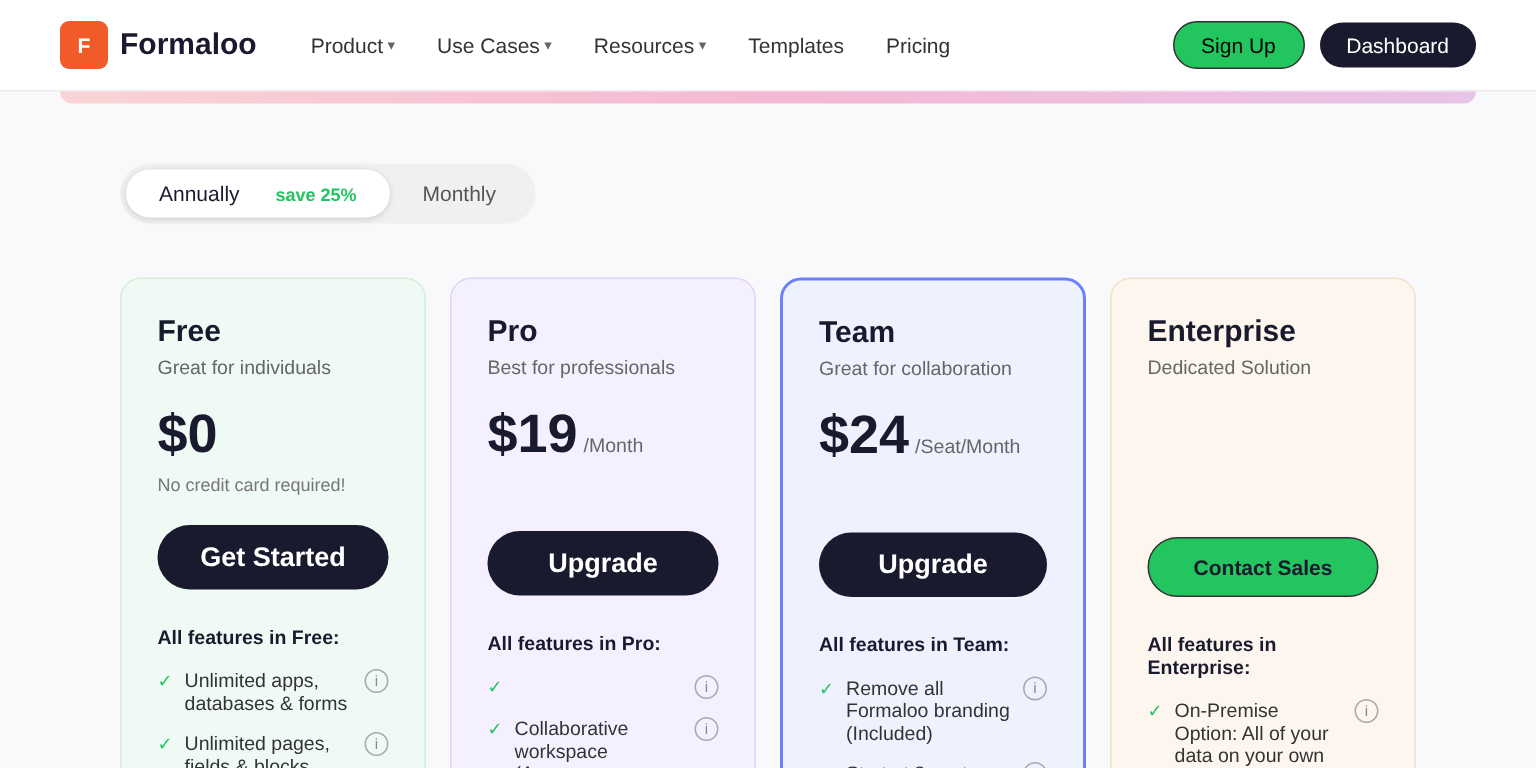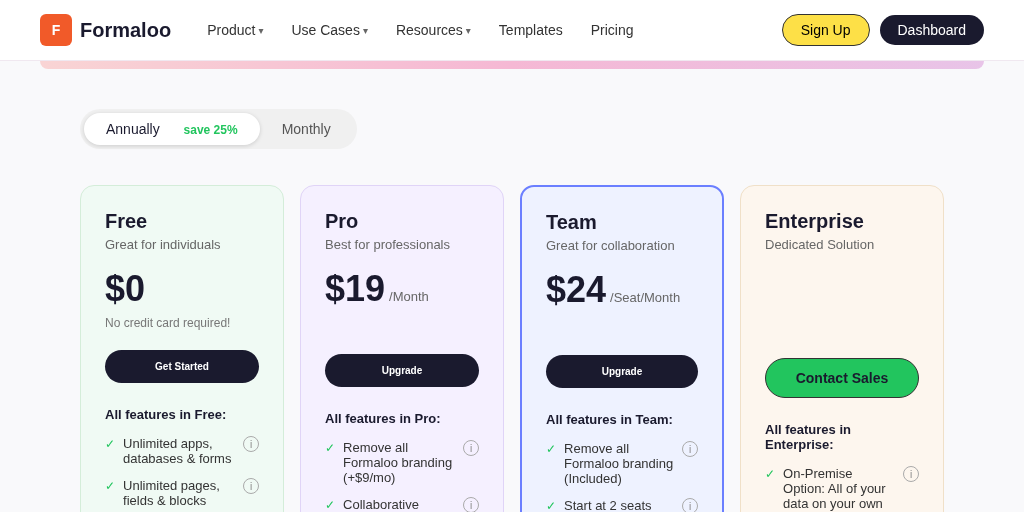--- a/index.html
+++ b/index.html
@@ -8,21 +8,21 @@
     
     .nav-wrapper { background: white; border-bottom: 1px solid #f0e8f0; padding: 0 40px; }
     .nav { display: flex; align-items: center; height: 60px; gap: 0; }
     .logo { display: flex; align-items: center; gap: 8px; margin-right: 24px; }
     .logo-icon { width: 32px; height: 32px; background: #f15a29; border-radius: 6px; display: flex; align-items: center; justify-content: center; color: white; font-weight: 900; font-size: 14px; }
     .logo-text { font-size: 20px; font-weight: 700; color: #1a1a2e; }
     .nav-links { display: flex; align-items: center; gap: 4px; flex: 1; }
     .nav-item { display: flex; align-items: center; gap: 3px; padding: 6px 12px; font-size: 14px; color: #333; cursor: pointer; border-radius: 6px; }
     .nav-item .chevron { font-size: 10px; color: #666; }
     .nav-actions { display: flex; align-items: center; gap: 10px; }
-    .btn-signup { padding: 7px 18px; border: 1.5px solid #333; border-radius: 20px; background: #fde047; font-size: 14px; cursor: pointer; }
+    .btn-signup { padding: 7px 18px; border: 1.5px solid #333; border-radius: 20px; background: #22c55e; font-size: 14px; cursor: pointer; }
     .btn-dashboard { padding: 7px 18px; border-radius: 20px; background: #1a1a2e; color: white; font-size: 14px; border: none; cursor: pointer; font-weight: 500; }
 
     
     .pink-bar { height: 8px; background: linear-gradient(90deg, #f9d4d4, #f5b8d4, #e8c4e8); border-radius: 0 0 8px 8px; margin: 0 40px; }
 
     
     .main { padding: 40px 80px; }
 
     
     .toggle-row { display: flex; align-items: center; margin-bottom: 36px; }
@@ -42,21 +42,21 @@
     .card-team { background: #eef2ff; border: 2px solid #6b7fff; }
     .card-enterprise { background: #fdf6ee; border: 1.5px solid #f0e0c8; }
 
     .plan-name { font-size: 20px; font-weight: 700; margin-bottom: 4px; }
     .plan-tagline { font-size: 13px; color: #666; margin-bottom: 16px; }
     .plan-price { display: flex; align-items: baseline; gap: 4px; margin-bottom: 6px; }
     .price-amount { font-size: 36px; font-weight: 700; }
     .price-period { font-size: 13px; color: #666; }
     .price-note { font-size: 12px; color: #777; margin-bottom: 20px; }
 
-    .btn-action { width: 100%; padding: 11px; border-radius: 24px; background: #1a1a2e; color: white; font-size: 10px; font-weight: 600; border: none; cursor: pointer; margin-bottom: 24px; }
+    .btn-action { width: 100%; padding: 11px; border-radius: 24px; background: #1a1a2e; color: white; font-size: 18px; font-weight: 600; border: none; cursor: pointer; margin-bottom: 24px; }
     .btn-contact { width: 100%; padding: 11px; border-radius: 24px; background: #22c55e; color: #1a1a2e; font-size: 14px; font-weight: 600; border: 1.5px solid #333; cursor: pointer; margin-bottom: 24px; }
 
     .features-title { font-size: 13px; font-weight: 700; margin-bottom: 14px; }
     .feature-item { display: flex; align-items: flex-start; gap: 8px; margin-bottom: 12px; font-size: 13px; color: #333; }
     .check { color: #22c55e; font-size: 12px; margin-top: 1px; flex-shrink: 0; }
     .info-icon { width: 16px; height: 16px; border: 1px solid #aaa; border-radius: 50%; display: inline-flex; align-items: center; justify-content: center; font-size: 10px; color: #888; flex-shrink: 0; margin-left: auto; cursor: pointer; }
     .feature-text { flex: 1; }
   </style>
 </head>
 <body>
@@ -137,21 +137,20 @@
       <div class="plan-tagline">Best for professionals</div>
       <div class="plan-price">
         <span class="price-amount">$19</span>
         <span class="price-period">/Month</span>
       </div>
       <div class="price-note" style="height:18px;"></div>
       <button class="btn-action">Upgrade</button>
       <div class="features-title">All features in Pro:</div>
       <div class="feature-item">
         <span class="check">✓</span>
-        <span class="feature-text">Remove all Formaloo branding (+$9/mo)</span>
         <span class="info-icon">i</span>
       </div>
       <div class="feature-item">
         <span class="check">✓</span>
         <span class="feature-text">Collaborative workspace (Access management)</span>
         <span class="info-icon">i</span>
       </div>
     </div>
 
     <div class="plan-card card-team">

